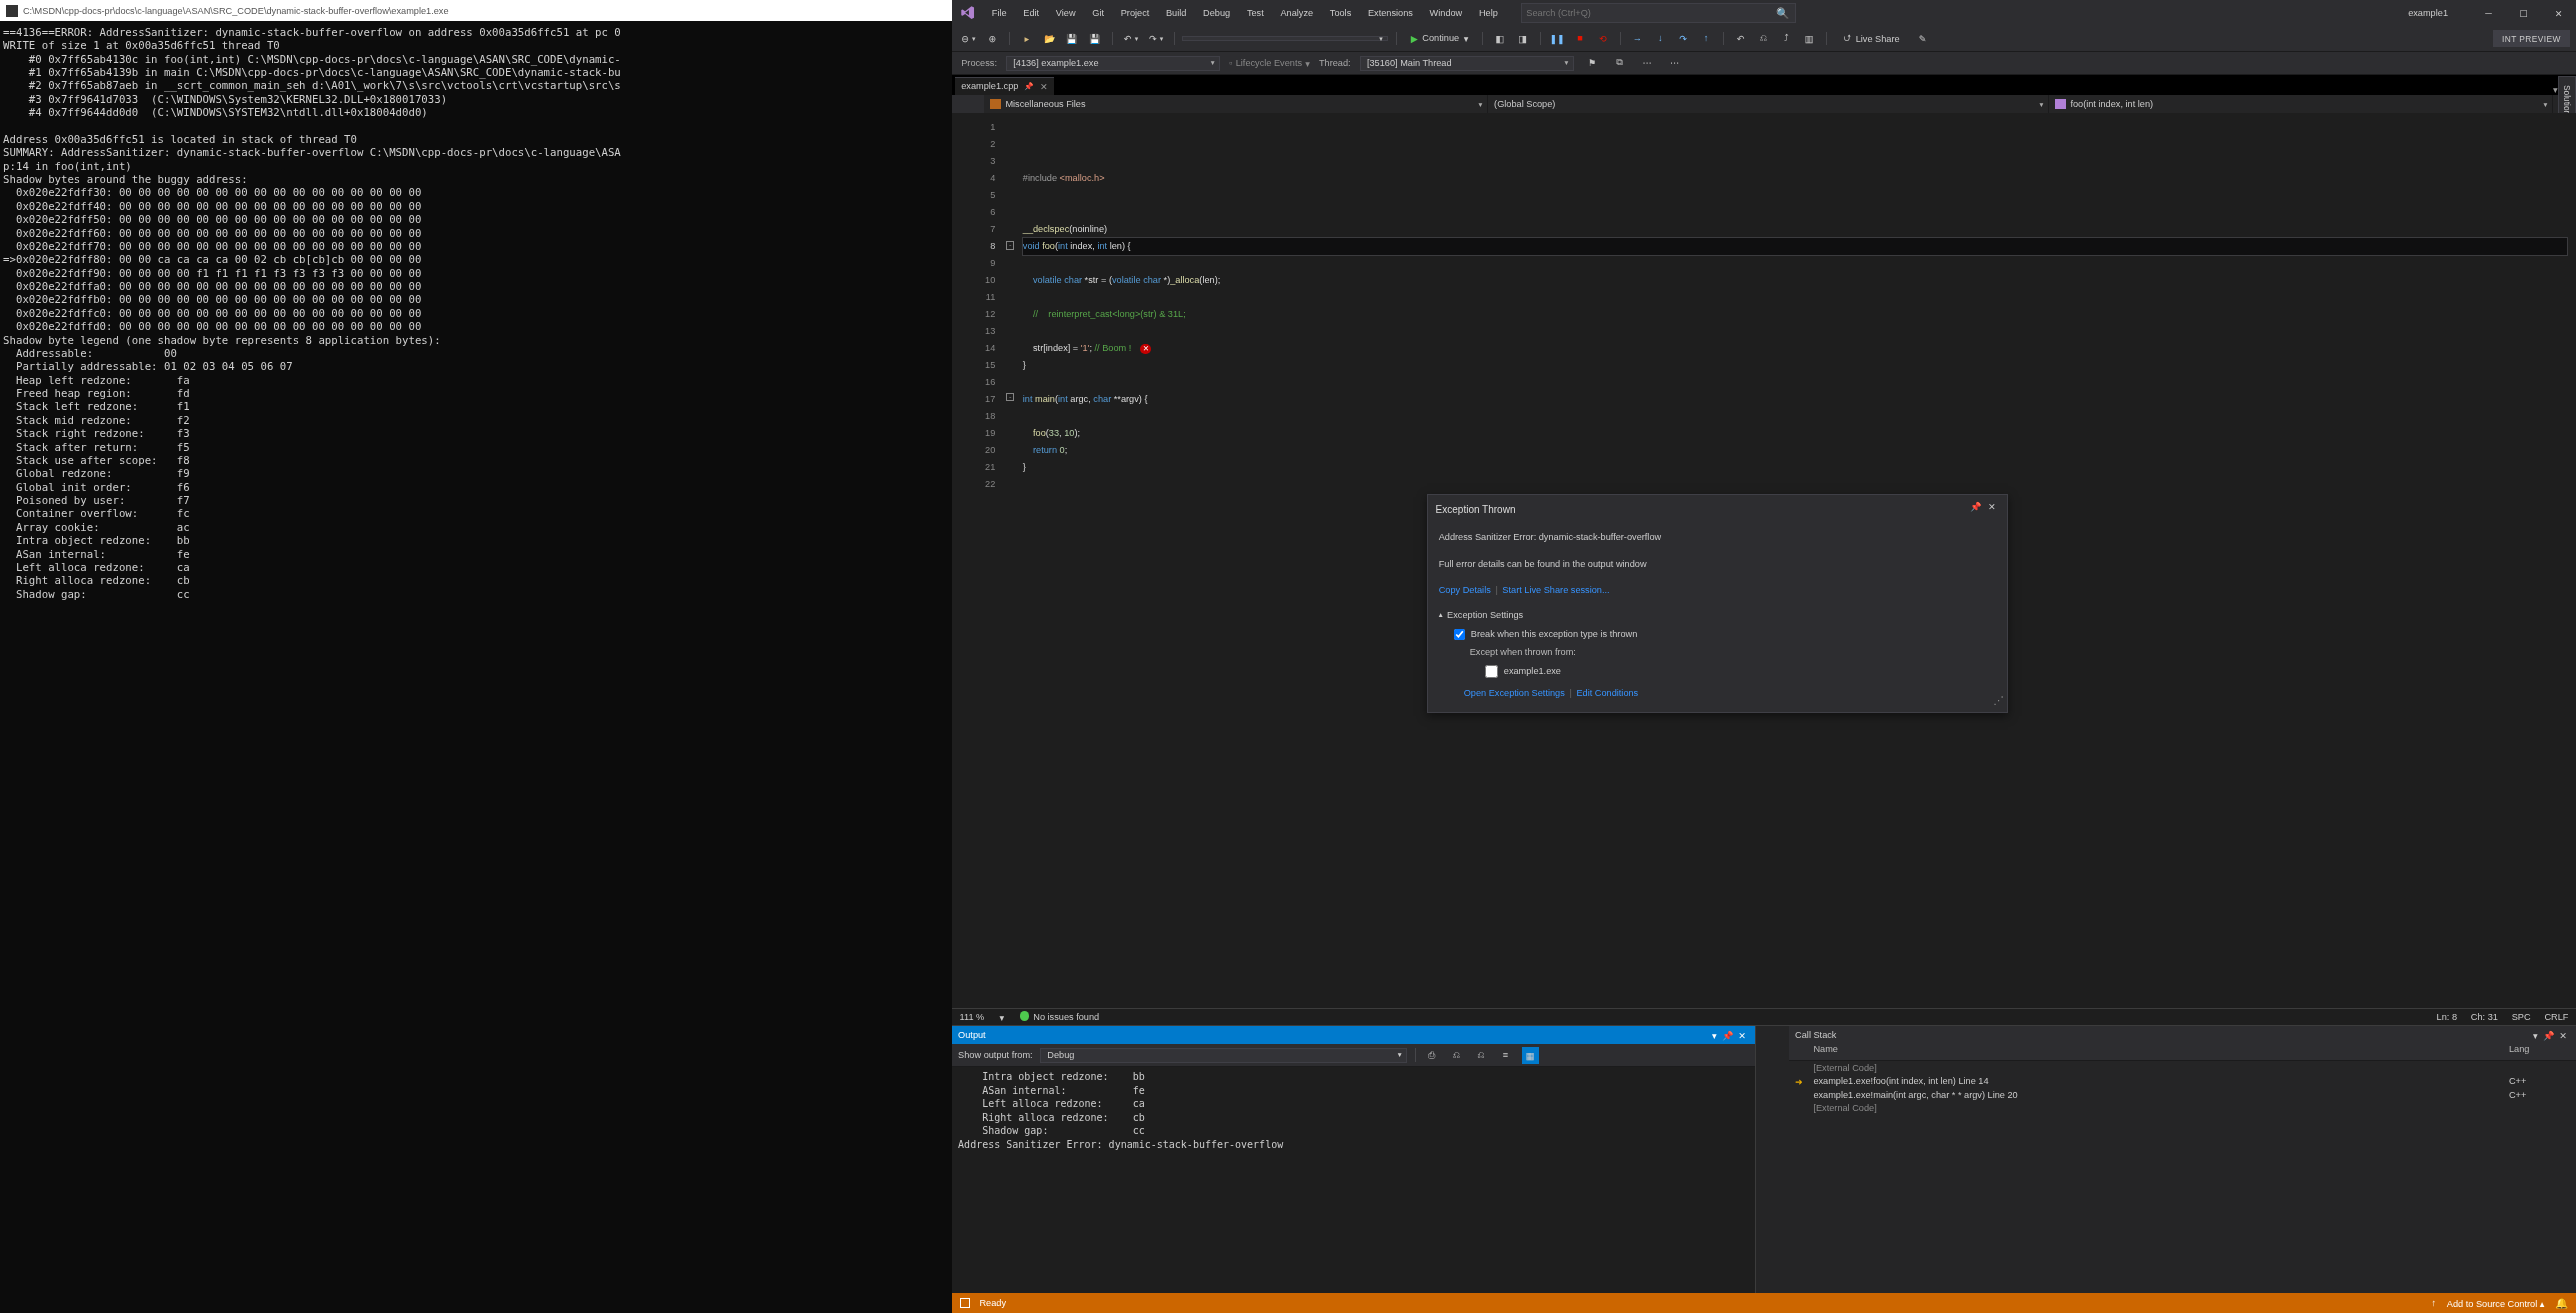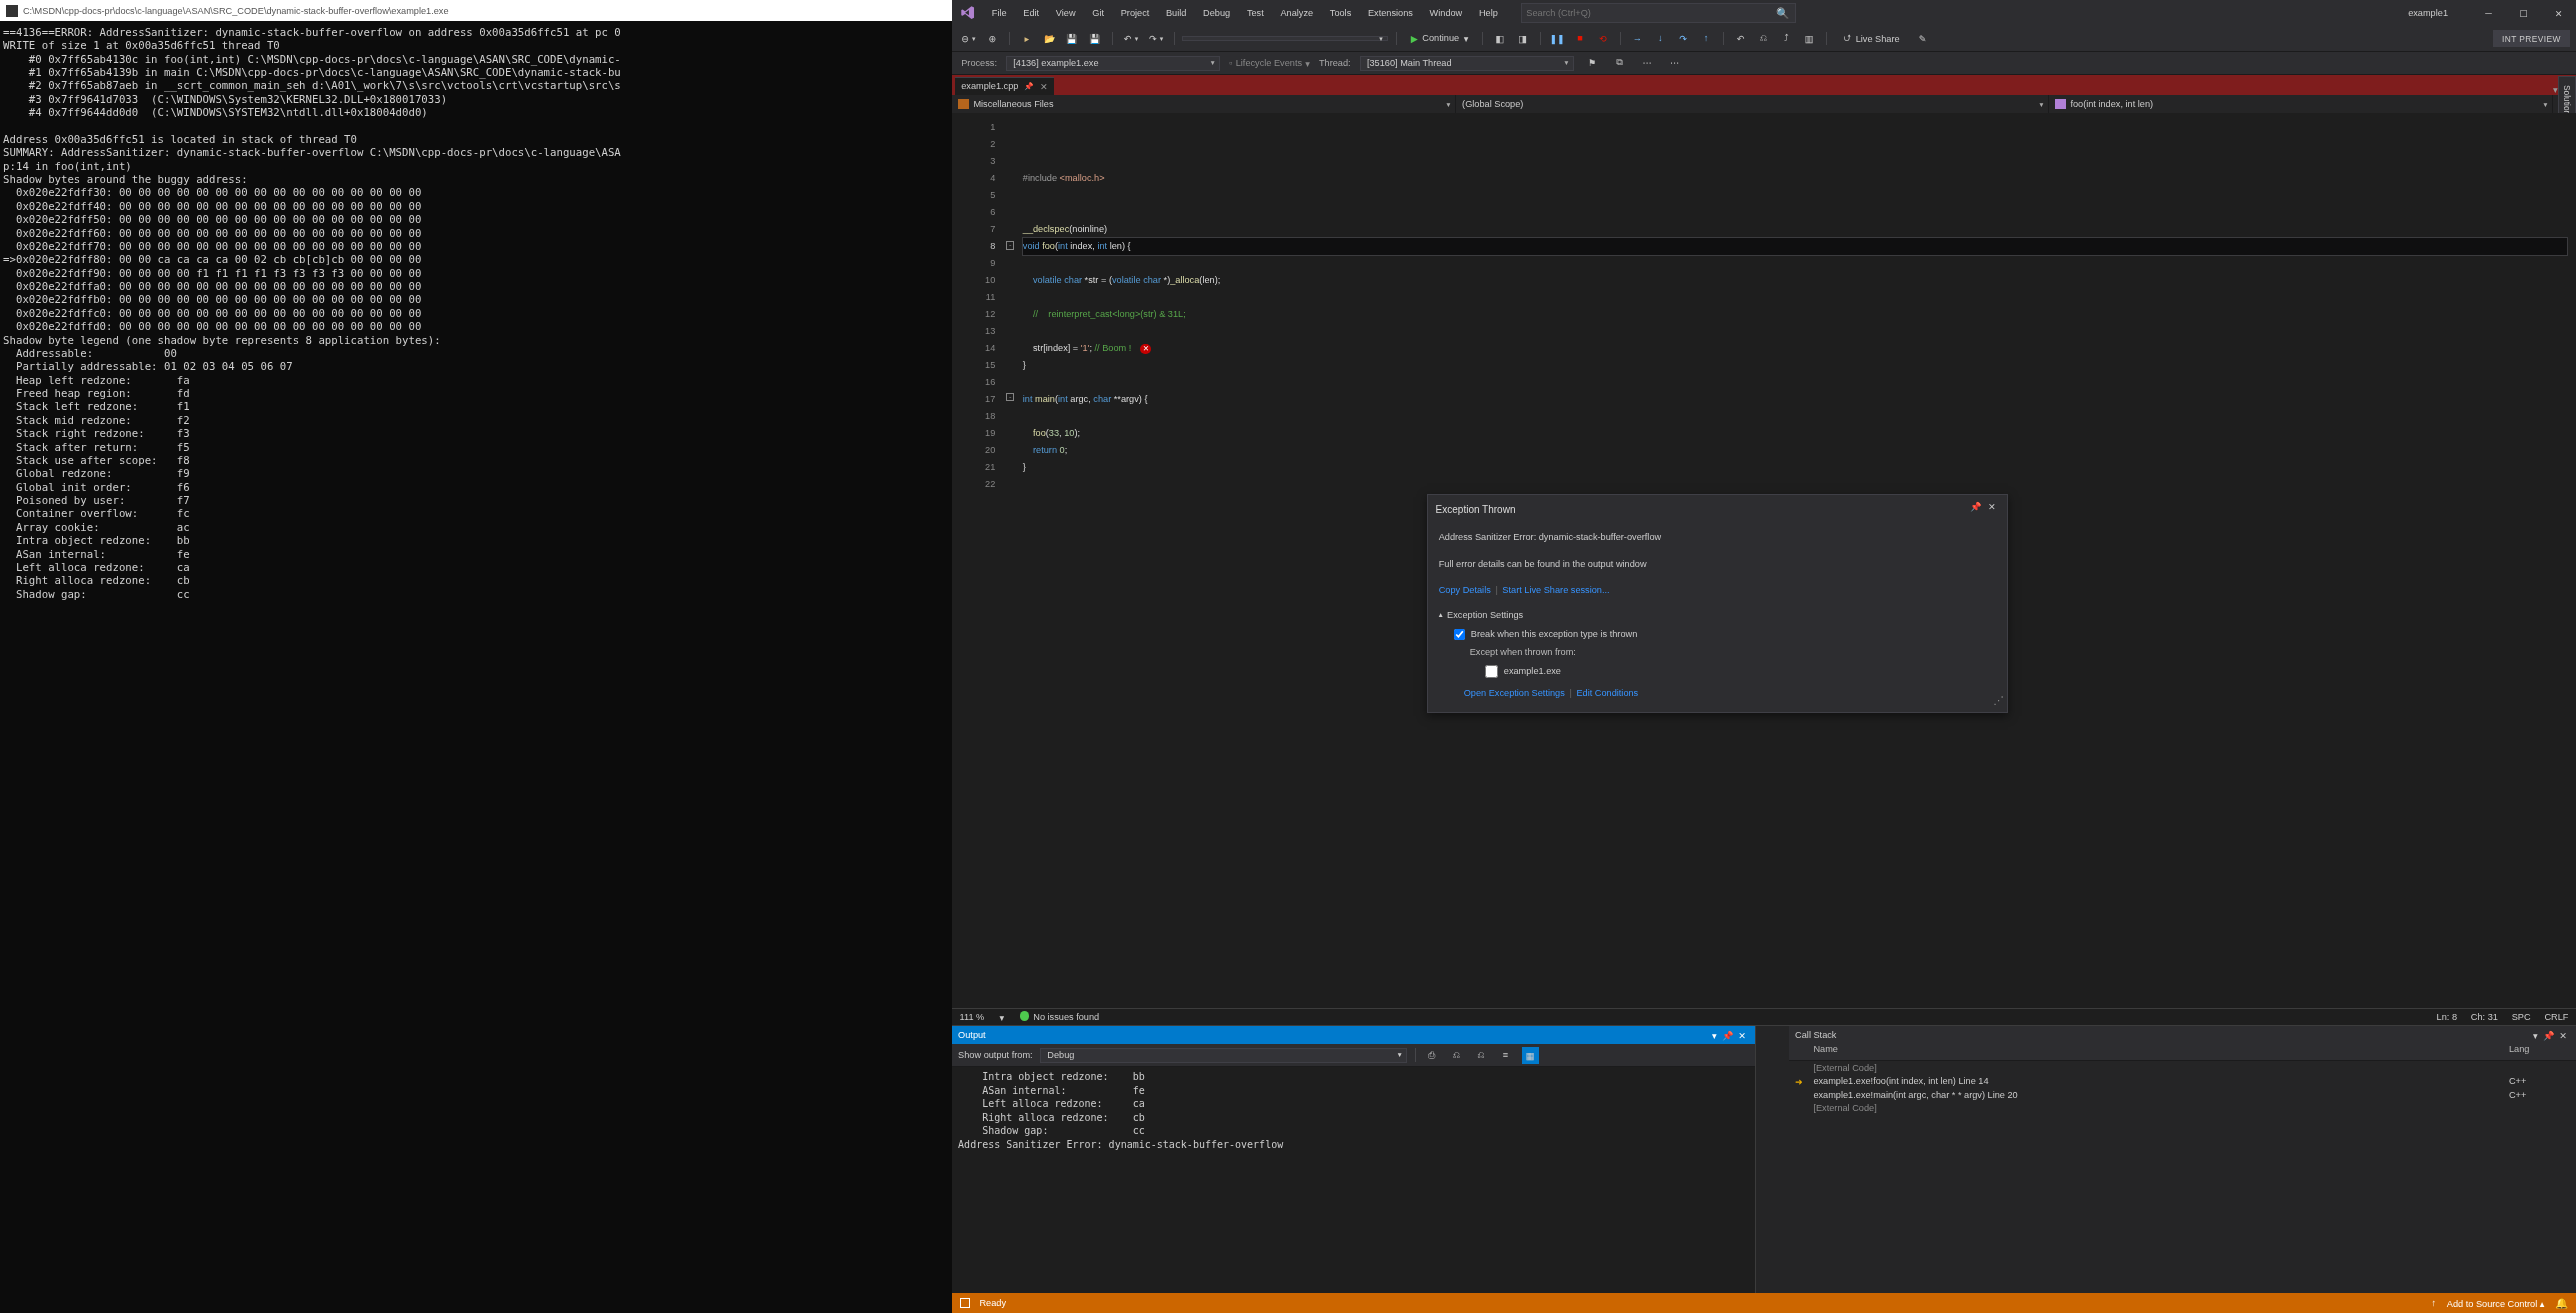--- a/index.html
+++ b/index.html
@@ -39,27 +39,27 @@
 .toolbar2 { height:23px; background:#2d2d30; display:flex; align-items:center; padding:0 9.2px; gap:9.2px; color:#ccc; border-bottom:0.8px solid #1b1b1c; }
 .tb2-lbl { color:#aaa; }
 .tb2-dd { background:#333337; border:0.8px solid #3f3f46; padding:1.5px 15.3px 1.5px 6.1px; min-width:214px; position:relative; }
 .tb2-dd::after { content:"▾"; position:absolute; right:4.6px; top:1.5px; font-size:7.6px; color:#aaa; }
 .tb2-link { color:#888; display:flex; align-items:center; gap:3.1px; }
 
 .side-tabs { position:absolute; right:0; top:76px; width:18.3px; display:flex; flex-direction:column; gap:3.1px; }
 .side-tab { writing-mode:vertical-rl; background:#2d2d30; color:#ccc; padding:7.6px 3.1px; font-size:8.4px; border:0.8px solid #3f3f46; cursor:default; }
 
 .editor-area { flex:1; display:flex; flex-direction:column; min-height:0; }
-.doc-tabs { height:20px; background:#7f1d1d; display:flex; align-items:flex-end; padding-left:3.1px; }
+.doc-tabs { height:20px; background:#000000; display:flex; align-items:flex-end; padding-left:3.1px; }
 .doc-tab { height:18.3px; background:#1e1e1e; color:#ccc; padding:0 6.1px; display:flex; align-items:center; gap:6.1px; border-top:0.8px solid #3f3f46; }
 .doc-tab .pin { font-size:7.6px; color:#999; }
 .doc-tab .x { font-size:9.2px; color:#999; }
 .doc-tab-actions { margin-left:auto; display:flex; gap:4.6px; padding-right:6.1px; color:#999; }
 
-.nav-bar { height:18.3px; background:#252526; display:flex; }
+.nav-bar { height:18.3px; background:#252526; display:flex;margin-left:32px; }
 .nav-dd { flex:1; display:flex; align-items:center; padding:0 6.1px; border-right:0.8px solid #1b1b1c; color:#ccc; gap:4.6px; position:relative; }
 .nav-dd::after { content:"▾"; position:absolute; right:4.6px; font-size:7.6px; color:#aaa; }
 .nav-ico { width:10.7px; height:10.7px; background:#b5651d; display:inline-block; }
 .nav-ico.purple { background:#b180d7; }
 
 .code-pane { flex:1; display:flex; background:#1e1e1e; font-family:Consolas,monospace; font-size:11.5px; min-height:0; overflow:hidden; position:relative; }
 .gutter { width:54px; background:#1e1e1e; color:#858585; text-align:right; padding:6.1px 10.7px 0 0; line-height:17px; border-right:0; }
 .gutter .ln { height:17px; }
 .gutter .hl { color:#c5c5c5; }
 .fold-col { width:12.2px; padding-top:6.1px; }

